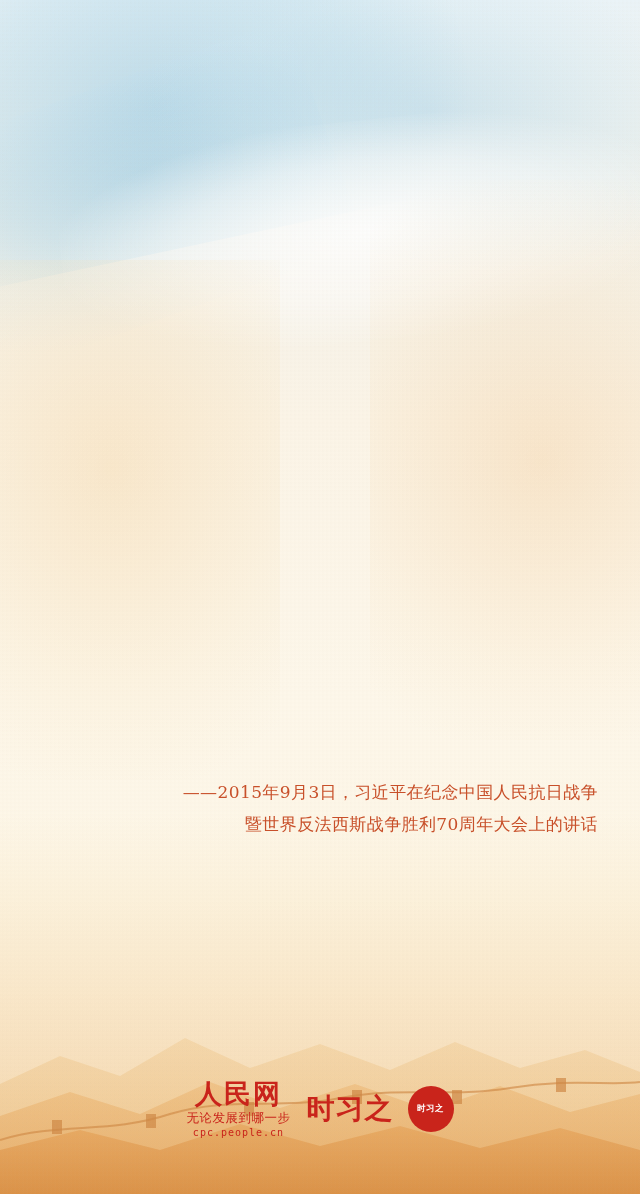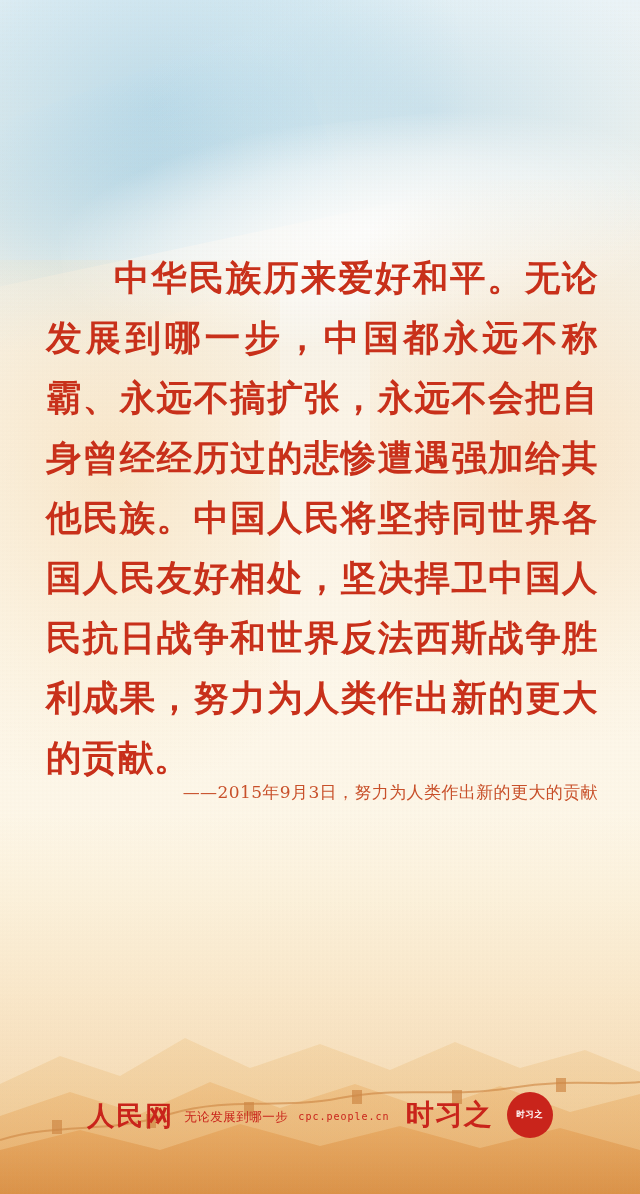--- a/index.html
+++ b/index.html
@@ -137,24 +137,23 @@
     left: 0;
     bottom: 56px;
     width: 640px;
     display: flex;
     align-items: center;
     justify-content: center;
     gap: 16px;
   }
   .pd-logo {
     display: flex;
-    flex-direction: row;
+    flex-direction: column;
     align-items: center;
     line-height: 1;
-    gap: 10px;
   }
   .pd-logo .pd-main {
     font-family: "DejaVu Serif", "Liberation Serif", serif;
     font-weight: bold;
     font-size: 27px;
     color: #c9241b;
     letter-spacing: 2px;
   }
   .pd-logo .pd-sub {
     margin-top: 5px;
@@ -241,24 +240,24 @@
         <rect x="244" y="138" width="10" height="14"></rect>
         <rect x="352" y="126" width="10" height="14"></rect>
         <rect x="452" y="126" width="10" height="14"></rect>
         <rect x="556" y="114" width="10" height="14"></rect>
       </g>
     </svg>
   </div>
 
   <div class="paper-grain"></div>
 
-  <div class="quote">中华民族历来爱好和平。无论发展到哪一步，中国都永远不称霸、永远不搞扩张，永远不会把自身曾经经历过的悲惨遭遇强加给其他民族。中国人民将坚持同世界各国人民友好相处，坚决捍卫中国人民抗日战争和世界反法西斯战争胜利成果，努力为人类作出新的更大的贡献。</div>
 
   <div class="attribution">
-    <span class="line1">——2015年9月3日，努力为人类作出新的更大的贡献</span>
+    <span class="line1">——2015年9月3日，习近平在纪念中国人民抗日战争</span>
+    <span class="line2">暨世界反法西斯战争胜利70周年大会上的讲话</span>
   </div>
 
   <div class="footer">
     <div class="pd-logo">
       <div class="pd-main">人民网</div>
       <div class="pd-sub">无论发展到哪一步</div>
       <div class="pd-url">cpc.people.cn</div>
     </div>
     <div class="ss-logo">
       <div class="ss-text">时习之</div>

